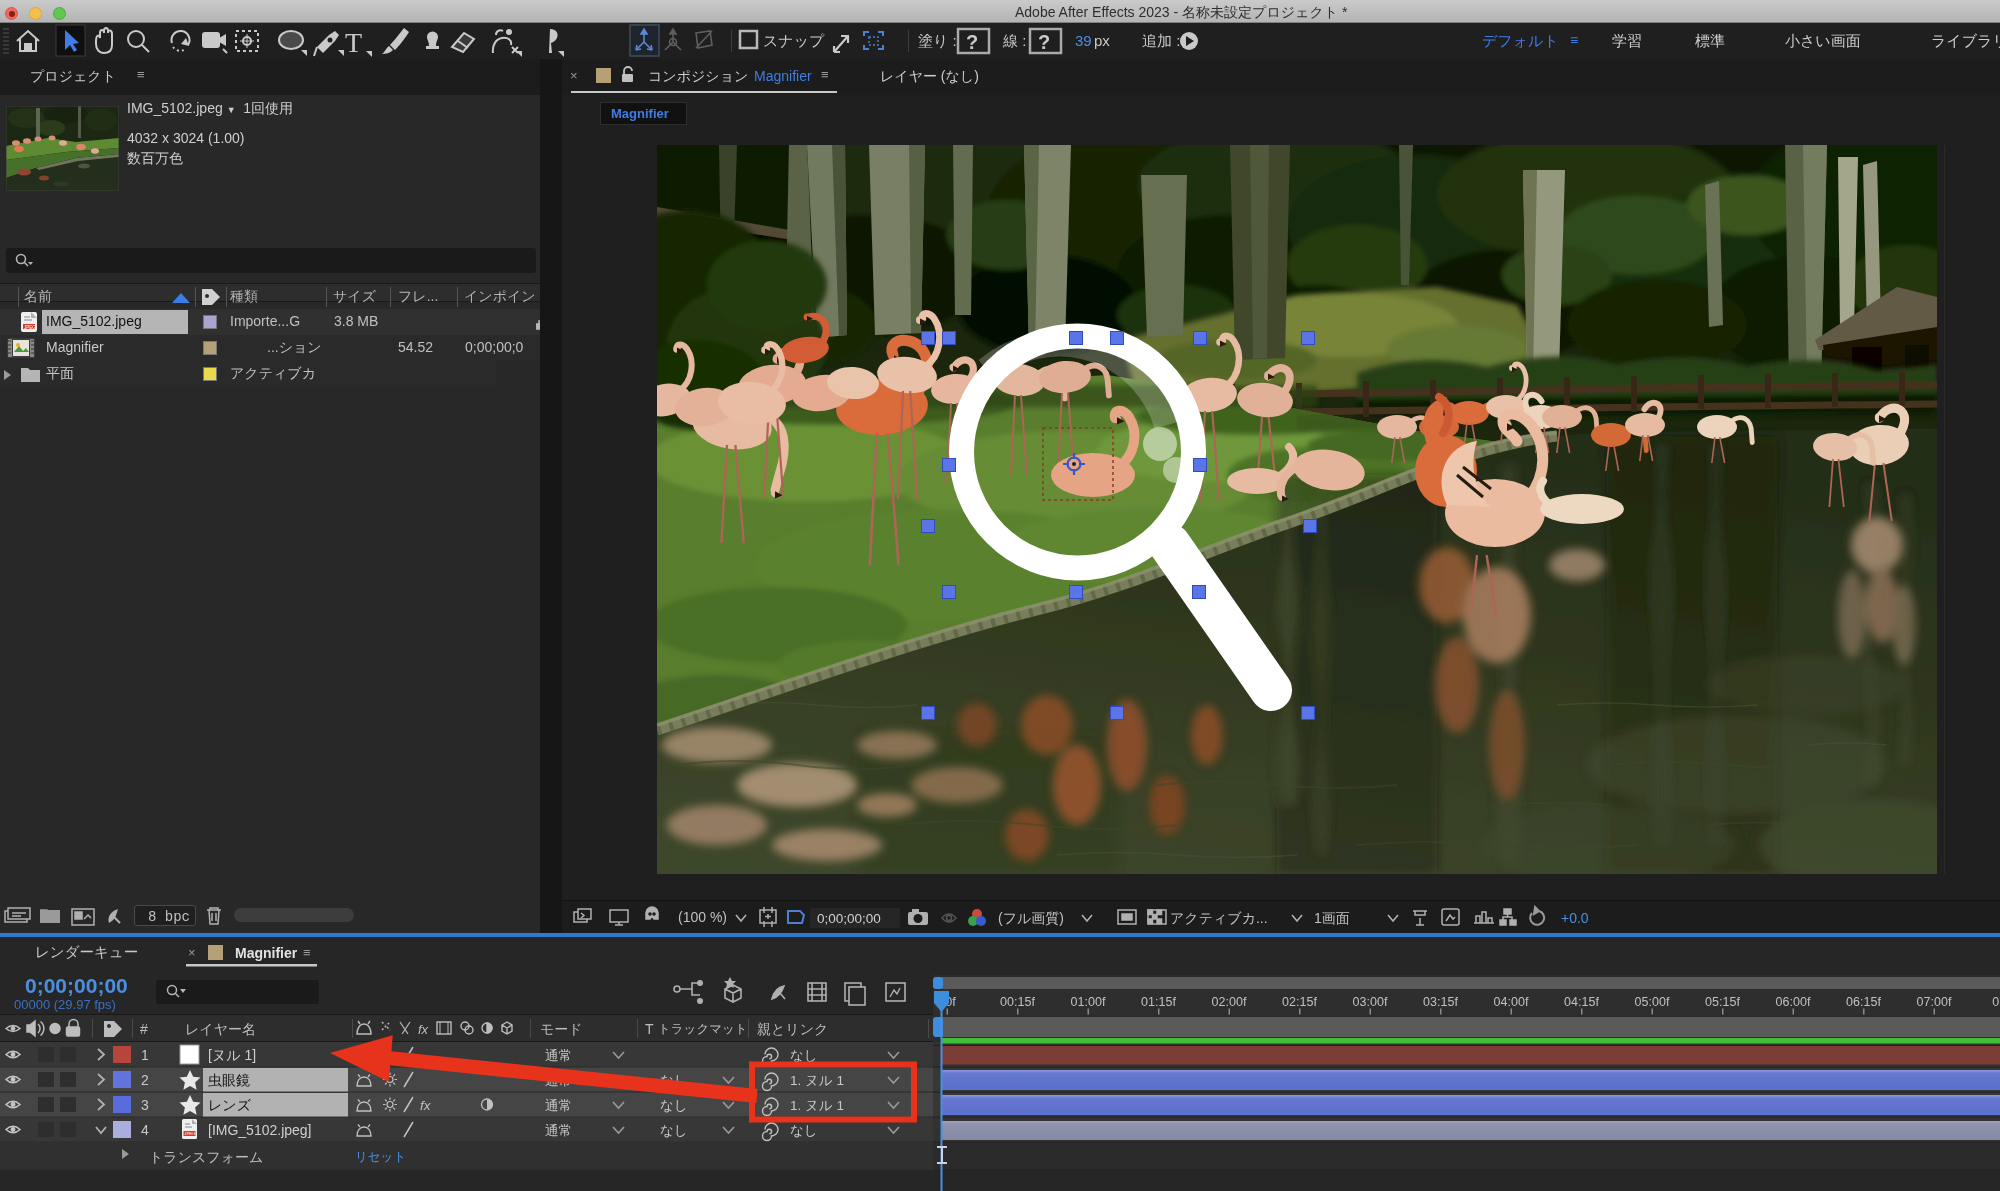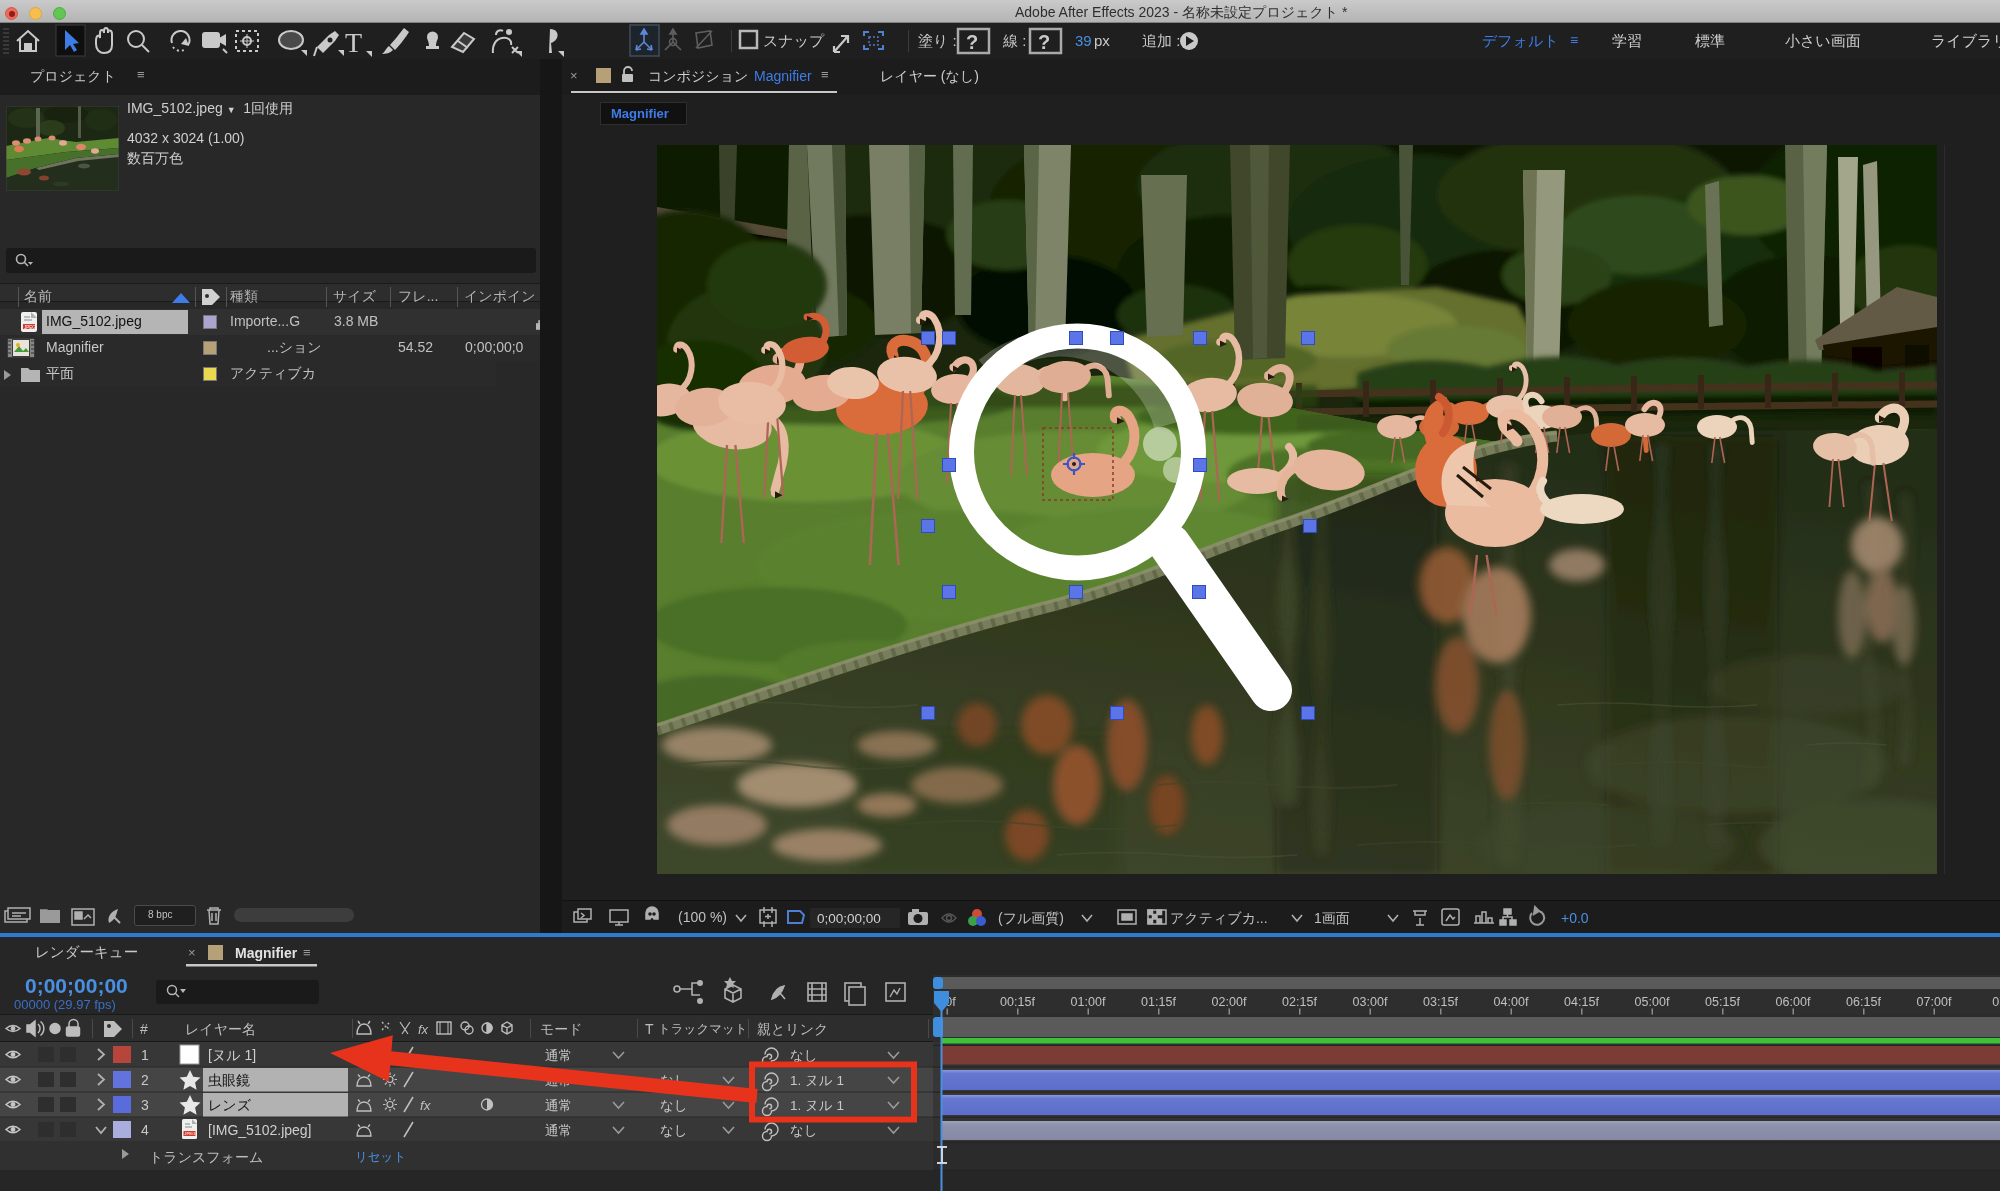--- a/index.html
+++ b/index.html
@@ -262,21 +262,21 @@
         <rect x="36" y="5" width="20" height="13" fill="#9a9a9a" stroke="none"></rect>
             <path d="M36 5 h7 l2 2 h11" stroke="#9a9a9a"></path>
         <rect x="68" y="4" width="22" height="16"></rect>
             <rect x="71" y="7" width="7" height="7" fill="#b0b0b0"></rect>
             <path d="M80 14 l4-4 3 3"></path>
         <path d="M105 18 C103 12 107 6 114 4 C112 10 112 14 105 18 Z" fill="#b0b0b0" stroke="none"></path>
         <path d="M110 12 l6 6" stroke-width="2"></path>
       </g>
     </svg>
     <div class="abs" style="left:134px;top:5px;width:62px;height:21px;background:#1f1f1f;border:1px solid #4a4a4a;border-radius:3px;"></div>
-    <div class="txt" style="left:148px;top:9px;font-size:10px;color:#c0c0c0;">8 bpc</div>
+    <div class="txt" style="left:148px;top:9px;font-size:14px;color:#c0c0c0;font-family:Liberation Mono, monospace;">8 bpc</div>
     <svg class="abs" style="left:205px;top:5px;" width="18" height="21">
           <g fill="none" stroke="#b0b0b0" stroke-width="1.5">
             <path d="M2 5 H16 M5 5 V3 H13 V5 M4 5 L5 19 H13 L14 5 M7 8 V16 M11 8 V16"></path>
           </g>
         </svg>
     <div class="abs" style="left:234px;top:8px;width:120px;height:14px;background:#3d3d3d;border-radius:7px;"></div>
   </div>
 </div>
 
 <div class="abs" style="left:540px;top:59px;width:22px;height:874px;background:#161616;"></div>

